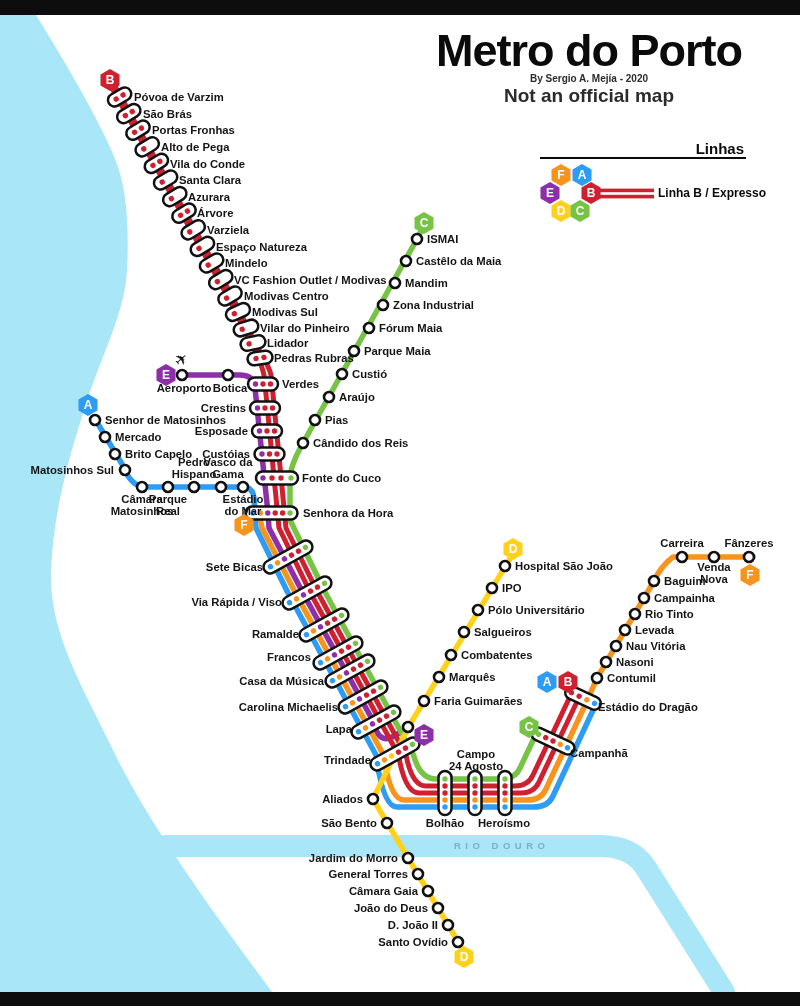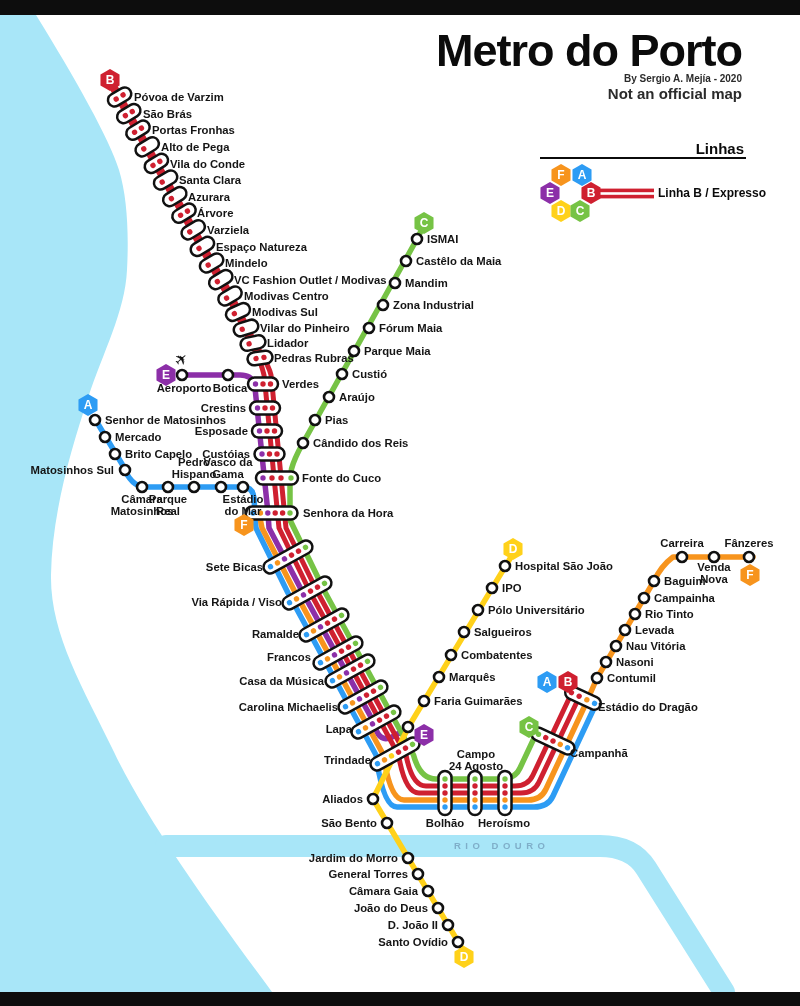--- a/index.html
+++ b/index.html
@@ -1,22 +1,22 @@
 <!DOCTYPE html>
 <html><head>
 <meta charset="utf-8">
 <style>
   html,body{margin:0;padding:0;background:#e8e8e8;}
   .frame{position:relative;width:800px;height:1006px;background:#ffffff;overflow:hidden;
          font-family:"Liberation Sans",sans-serif;margin:0 auto;}
   svg{position:absolute;left:0;top:0;}
-  .titlebox{position:absolute;top:28px;right:58px;text-align:right;z-index:5;}
+  .titlebox{position:absolute;top:28px;right:58px;text-align:center;z-index:5;}
   .titlebox h1{margin:0;font-size:45px;line-height:1.0;font-weight:bold;letter-spacing:-1px;color:#0b0b0b;}
   .titlebox .sub{font-size:10px;font-weight:bold;color:#2b2b2b;line-height:1.15;}
-  .titlebox .sub2{font-size:15px;font-weight:bold;color:#2b2b2b;line-height:1.15;}
+  .titlebox .sub2{font-size:19px;font-weight:bold;color:#2b2b2b;line-height:1.15;}
 </style>
 </head>
 <body>
 
 <div class="frame">
   <div class="titlebox">
     <h1>Metro do Porto</h1>
     <div class="sub">By Sergio A. Mejía - 2020</div>
     <div class="sub2">Not an official map</div>
   </div>

